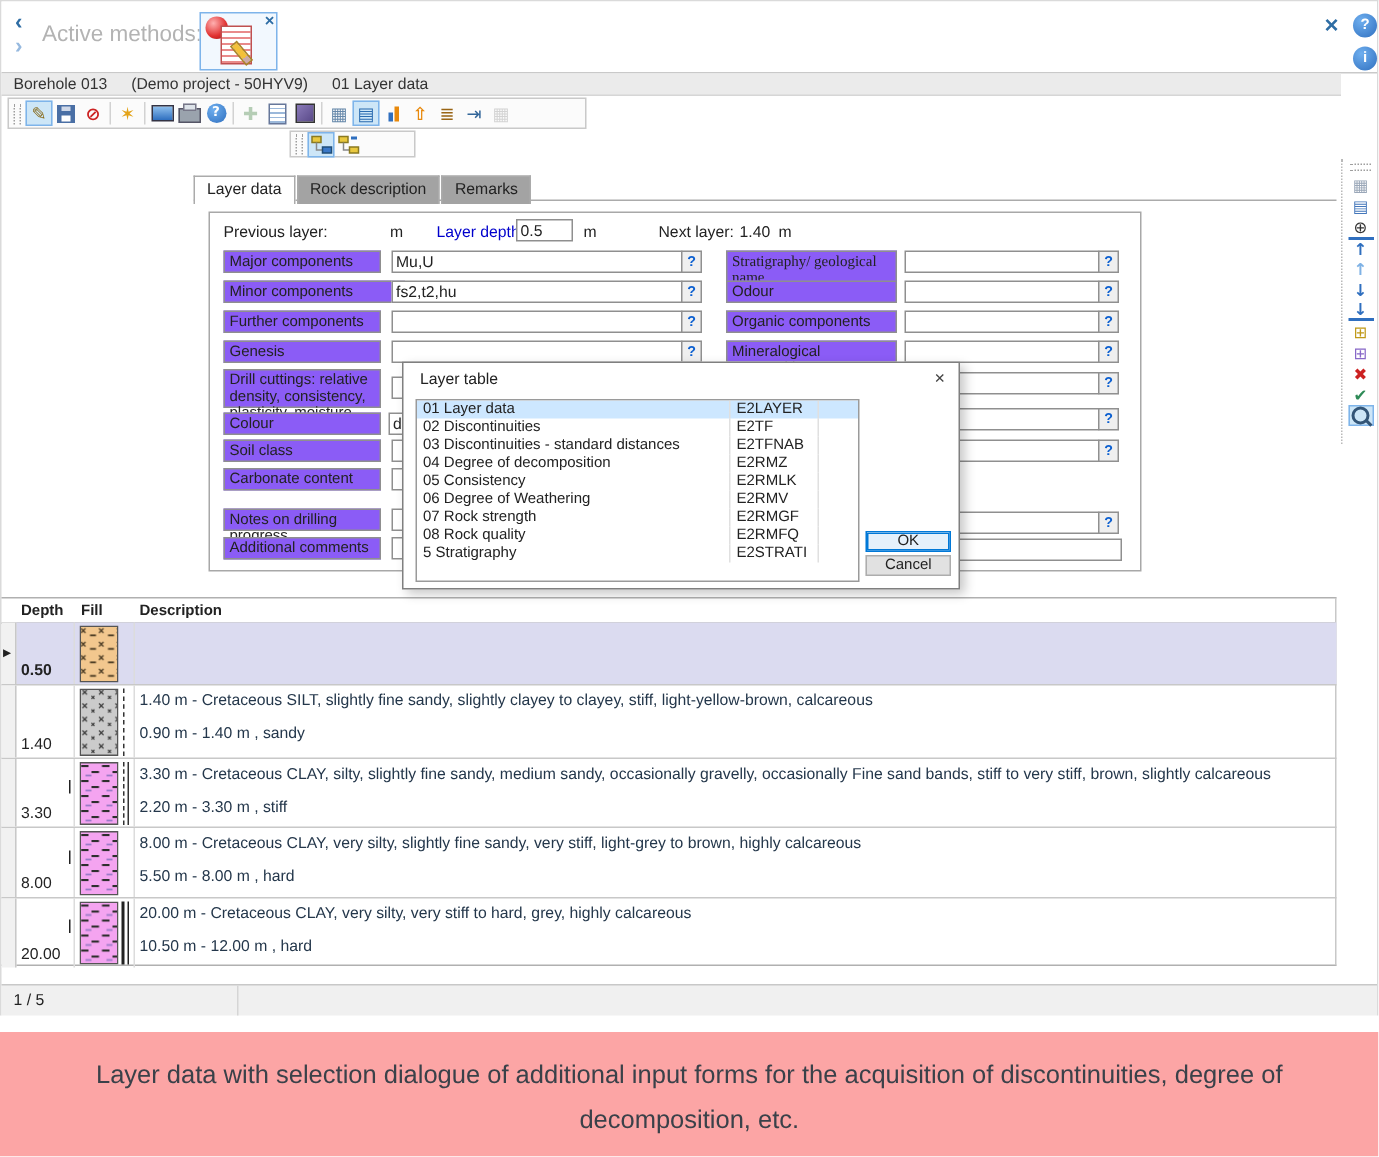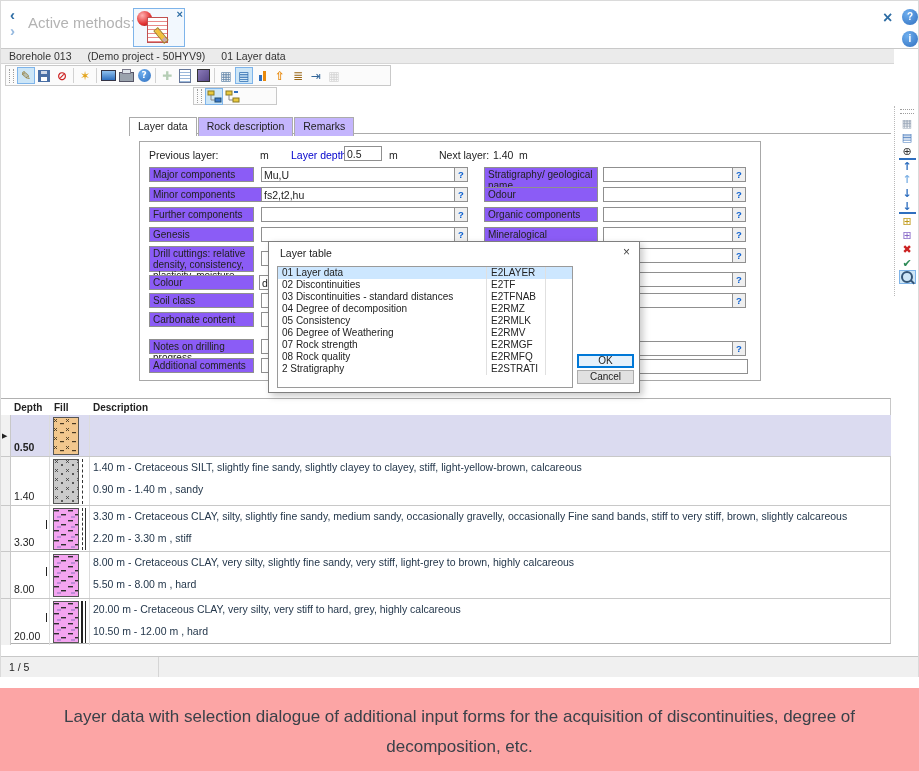--- a/index.html
+++ b/index.html
@@ -50,21 +50,21 @@
   .bar-top{border-top:2px solid #2F6FBF;}
   .bar-bottom{border-bottom:2px solid #2F6FBF;}
   
   .rtoolbar{position:absolute;left:893px;top:105px;width:24px;height:190px;border-left:1px dotted #B9B9B9;display:flex;flex-direction:column;align-items:center;}
   .rgrip{width:14px;height:3px;border-top:1px dotted #9e9e9e;border-bottom:1px dotted #9e9e9e;margin:3px 0 2px 0;}
   .ric{width:17px;height:14px;display:flex;align-items:center;justify-content:center;font-size:11px;line-height:11px;cursor:pointer;box-sizing:border-box;font-family:"DejaVu Sans",sans-serif;}
   .ric.active{background:#CDE6F7;border:1px solid #7EB4EA;}
   
   .tabline{position:absolute;left:128px;top:132px;width:762px;border-top:1px solid #ABABAB;}
   .tabs{position:absolute;left:128px;top:116px;display:flex;font-size:10.5px;z-index:2;}
-  .tab{border:1px solid #ABABAB;border-bottom:none;background:#c4b5fd;padding:2px 8px 2px 8px;margin-right:1px;cursor:pointer;}
+  .tab{border:1px solid #ABABAB;border-bottom:none;background:#a3a3a3;padding:2px 8px 2px 8px;margin-right:1px;cursor:pointer;}
   .tab.active{background:#fff;padding-bottom:4px;position:relative;}
   
   .groupbox{position:absolute;left:138px;top:140px;width:620px;height:238px;border:1px solid #A8A8A8;background:#fff;}
   .flabel{position:absolute;border:1px solid #8F8F8F;background:#8b5cf6;font-size:10px;padding:1px 3px;box-sizing:border-box;line-height:11px;color:#222;}
   .finput{position:absolute;border:1px solid #8F8F8F;background:#fff;font-size:10.5px;height:15px;box-sizing:border-box;padding:0 2px;font-family:"Liberation Sans",sans-serif;color:#222;}
   .fhelp{position:absolute;width:14px;height:15px;background:#EFEFEF;border:1px solid #909090;color:#0B5FD0;font-weight:bold;font-size:9.5px;text-align:center;line-height:13px;box-sizing:border-box;cursor:pointer;}
   .fstatic{position:absolute;font-size:10.5px;color:#222;}
   .depth-label{color:#0000CC;}
   
   .dialog{position:absolute;left:267px;top:240px;width:370px;height:150px;background:#fff;border:1px solid #7F7F7F;box-shadow:3px 3px 7px rgba(0,0,0,.22);z-index:20;}
@@ -271,21 +271,21 @@
 
   <span class="flabel" style="left:148px;top:311px;width:105px;height:15px;">Carbonate content</span>
   <input class="finput" style="left: 260px; top: 311px; width: 194px;" value="">
 
   <span class="flabel" style="left:148px;top:338px;width:105px;height:15px;">Notes on drilling progress</span>
   <input class="finput" style="left: 260px; top: 338px; width: 194px;" value="">
 
   <span class="flabel" style="left:148px;top:357px;width:105px;height:15px;">Additional comments</span>
   <input class="finput" style="left: 260px; top: 357px; width: 194px;" value="">
 
-  <span class="flabel" style="left:483px;top:166px;width:114px;height:29px;">Stratigraphy/ geological name</span>
+  <span class="flabel" style="left:483px;top:166px;width:114px;height:29px;font-family:Liberation Serif, serif;">Stratigraphy/ geological name</span>
   <input class="finput" style="left: 602px; top: 166px; width: 130px;" value="">
   <span class="fhelp" style="left:731px;top:166px;">?</span>
 
   <span class="flabel" style="left:483px;top:186px;width:114px;height:15px;">Odour</span>
   <input class="finput" style="left: 602px; top: 186px; width: 130px;" value="">
   <span class="fhelp" style="left:731px;top:186px;">?</span>
 
   <span class="flabel" style="left:483px;top:206px;width:114px;height:15px;">Organic components</span>
   <input class="finput" style="left: 602px; top: 206px; width: 130px;" value="">
   <span class="fhelp" style="left:731px;top:206px;">?</span>
@@ -334,21 +334,21 @@
         </div>
       <div class="dlg-row">
           <span class="dlg-name">07 Rock strength</span>
           <span class="dlg-code">E2RMGF</span>
         </div>
       <div class="dlg-row">
           <span class="dlg-name">08 Rock quality</span>
           <span class="dlg-code">E2RMFQ</span>
         </div>
       <div class="dlg-row">
-          <span class="dlg-name">2 Stratigraphy</span>
+          <span class="dlg-name">5 Stratigraphy</span>
           <span class="dlg-code">E2STRATI</span>
         </div>
     </div>
     <div class="dlg-btn ok">OK</div>
     <div class="dlg-btn cancel">Cancel</div>
   </div>
 
   <div class="ltable">
     <div class="lheader">
       <span class="abs" style="left:13px;top:3px;">Depth</span>

